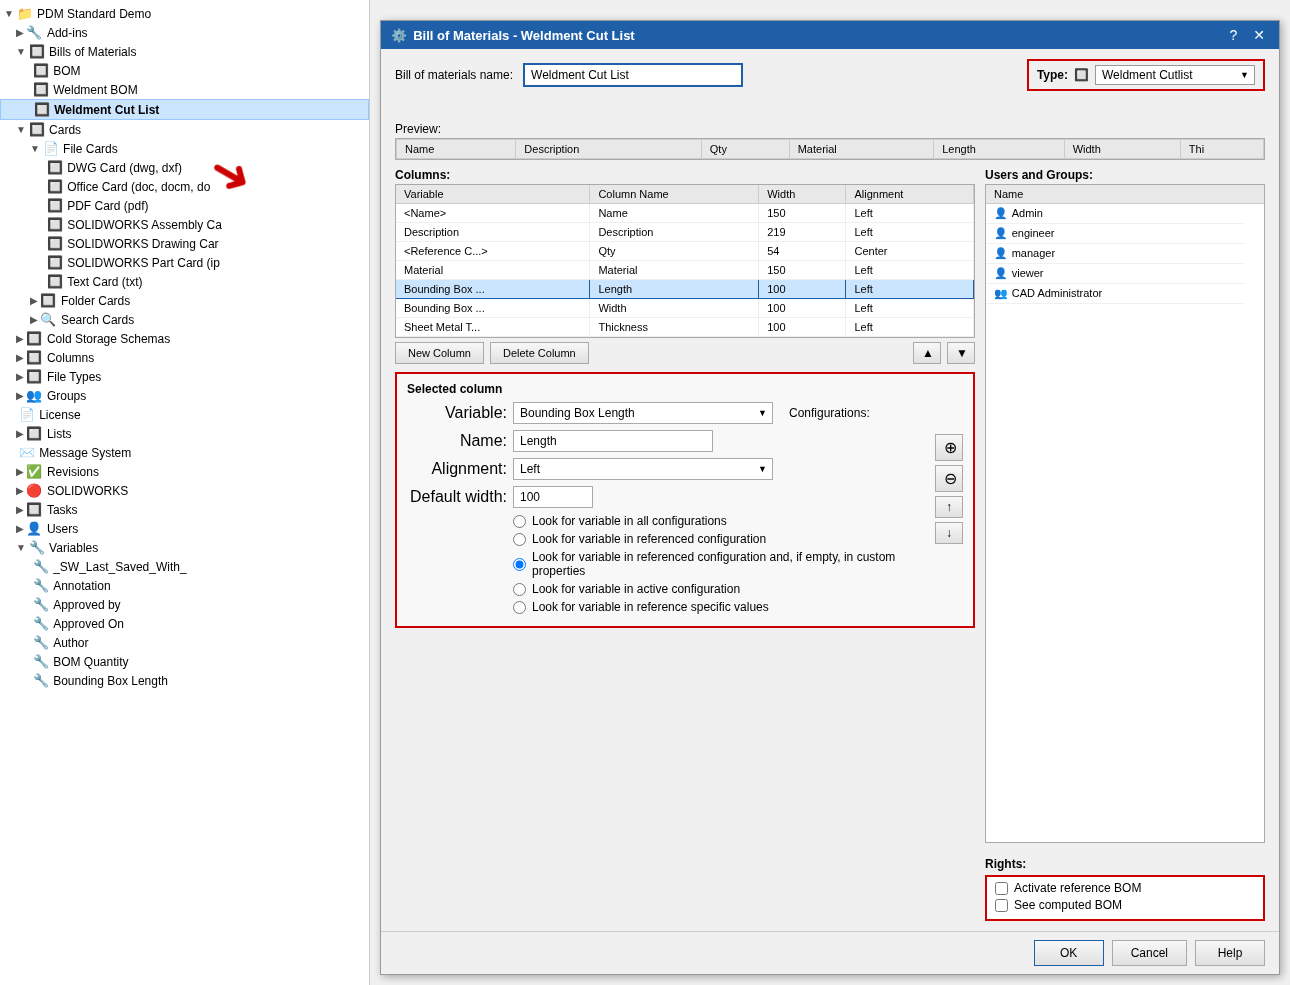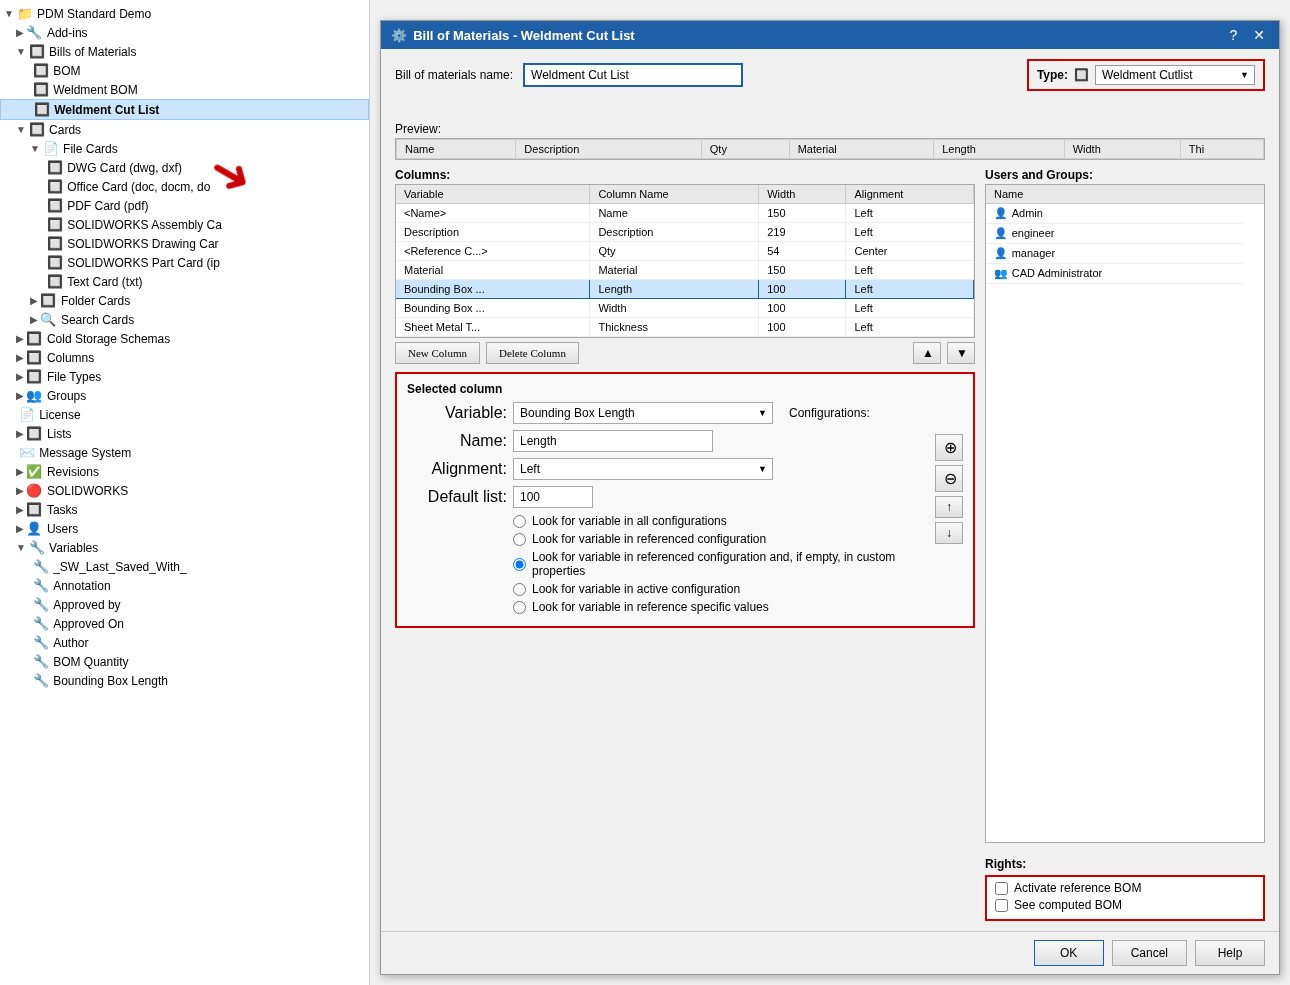--- a/index.html
+++ b/index.html
@@ -207,21 +207,20 @@
       gap: 6px;
       align-items: center;
       margin-top: 4px;
     }
     .btn {
       border: 1px solid #aaa;
       background: linear-gradient(to bottom, #f8f8f8, #e0e0e0);
       padding: 4px 12px;
       font-size: 11px;
       cursor: pointer;
-      font-family: Liberation Serif, serif;
     }
     .btn-icon {
       border: 1px solid #aaa;
       background: linear-gradient(to bottom, #f8f8f8, #e0e0e0);
       padding: 3px 8px;
       font-size: 12px;
       cursor: pointer;
       width: 28px;
       text-align: center;
     }
@@ -684,21 +683,21 @@
                   <span class="form-label">Alignment:</span>
                   <div class="form-select-wrap">
                     <select class="form-select">
                       <option>Left</option>
                       <option>Center</option>
                       <option>Right</option>
                     </select>
                   </div>
                 </div>
                 <div class="form-row">
-                  <span class="form-label">Default list:</span>
+                  <span class="form-label">Default width:</span>
                   <input class="form-input" type="text" style="width: 80px;" value="100">
                 </div>
 
                 <div id="radio-container">
                     <div class="radio-row">
                       <input type="radio" name="config-radio" style="">
                       <label>Look for variable in all configurations</label>
                     </div>
                     <div class="radio-row">
                       <input type="radio" name="config-radio" style="">
@@ -747,20 +746,23 @@
                     <tr>
                       <td><span class="user-icon">👤</span>Admin</td>
                     </tr>
                     <tr>
                       <td><span class="user-icon">👤</span>engineer</td>
                     </tr>
                     <tr>
                       <td><span class="user-icon">👤</span>manager</td>
                     </tr>
                     <tr>
+                      <td><span class="user-icon">👤</span>viewer</td>
+                    </tr>
+                    <tr>
                       <td><span class="user-icon">👥</span>CAD Administrator</td>
                     </tr>
                   </tbody>
               </table>
             </div>
           </div>
 
           <div class="rights-section">
             <div class="rights-label">Rights:</div>
             <div class="rights-box" id="rights-container">

